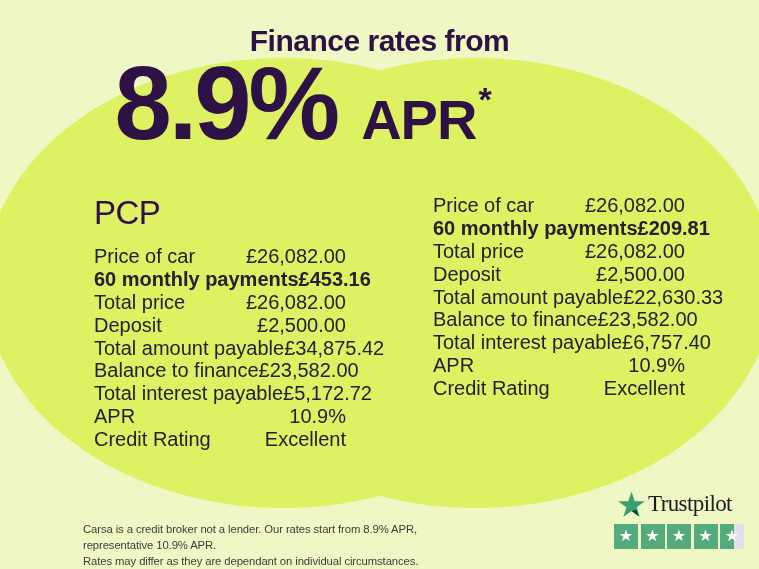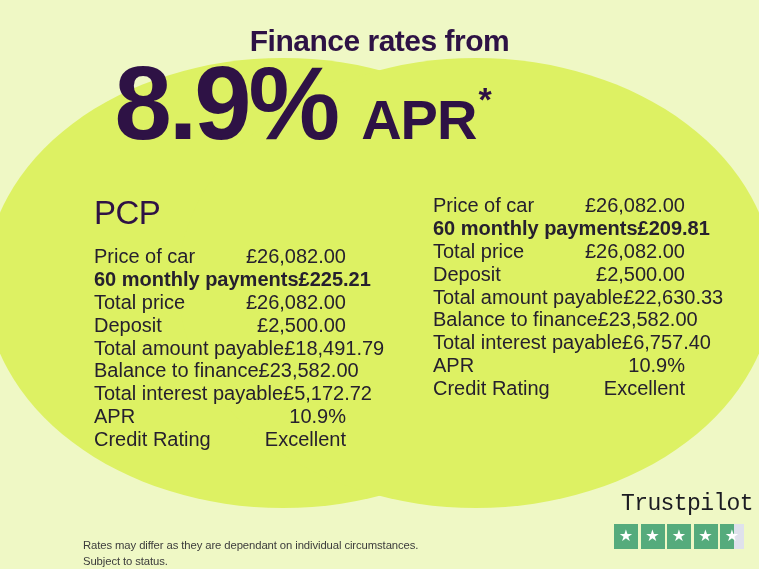--- a/index.html
+++ b/index.html
@@ -65,21 +65,21 @@
     position:absolute; left:83px; top:521px; width:345px;
     font-size:11.3px; line-height:1.42; color:#3c3c3c;
     letter-spacing:-0.1px;
   }
 
   .trustpilot { position:absolute; left:614px; top:491px; width:132px; }
   .tp-logo-row { display:flex; align-items:center; gap:3px; margin-left:4px; }
   .tp-logo-star { width:27px; height:26px; display:block; }
   .tp-brand {
     font-size:23px; font-weight:500; color:#1b1b22; letter-spacing:-0.6px;
-    font-family:Liberation Mono, monospace;
+    font-family:Liberation Serif, serif;
   }
   .tp-stars { display:flex; gap:2.5px; margin-top:7px; }
   .star-box {
     width:24px; height:25px; background:#55ab7c;
     display:flex; align-items:center; justify-content:center;
   }
   .star-box.half {
     background:linear-gradient(90deg,#55ab7c 0 58%,#dfe1ec 58% 100%);
   }
   .star-glyph {
@@ -104,33 +104,33 @@
 
 <div class="col pcp">
   <div class="col-heading">PCP</div>
   <div class="table">
       <div class="trow">
         <span class="tlabel">Price of car</span>
         <span class="tvalue">£26,082.00</span>
       </div>
       <div class="trow bold">
         <span class="tlabel">60 monthly payments</span>
-        <span class="tvalue">£225.21</span>
+        <span class="tvalue">£453.16</span>
       </div>
       <div class="trow">
         <span class="tlabel">Total price</span>
         <span class="tvalue">£26,082.00</span>
       </div>
       <div class="trow">
         <span class="tlabel">Deposit</span>
         <span class="tvalue">£2,500.00</span>
       </div>
       <div class="trow">
         <span class="tlabel">Total amount payable</span>
-        <span class="tvalue">£18,491.79</span>
+        <span class="tvalue">£34,875.42</span>
       </div>
       <div class="trow">
         <span class="tlabel">Balance to finance</span>
         <span class="tvalue">£23,582.00</span>
       </div>
       <div class="trow">
         <span class="tlabel">Total interest payable</span>
         <span class="tvalue">£5,172.72</span>
       </div>
       <div class="trow">
@@ -179,21 +179,21 @@
         <span class="tvalue">10.9%</span>
       </div>
       <div class="trow">
         <span class="tlabel">Credit Rating</span>
         <span class="tvalue">Excellent</span>
       </div>
     </div>
 </div>
 
 <div class="disclaimer">
-  <br>
+  <span>Carsa is a credit broker not a lender. Our rates start from 8.9% APR, representative 10.9% APR.</span><br>
   <span>Rates may differ as they are dependant on individual circumstances. Subject to status.</span>
 </div>
 
 <div class="trustpilot">
   <div class="tp-logo-row">
     <svg class="tp-logo-star" viewBox="0 0 192 186" xmlns="http://www.w3.org/2000/svg">
       <polygon fill="#3f9c72" points="96,3 119,73 192,73 133,117 155,186 96,143 37,186 59,117 0,73 73,73"></polygon>
       <polygon fill="#005128" points="96,143 133,134 148,181"></polygon>
     </svg>
     <span class="tp-brand">Trustpilot</span>

